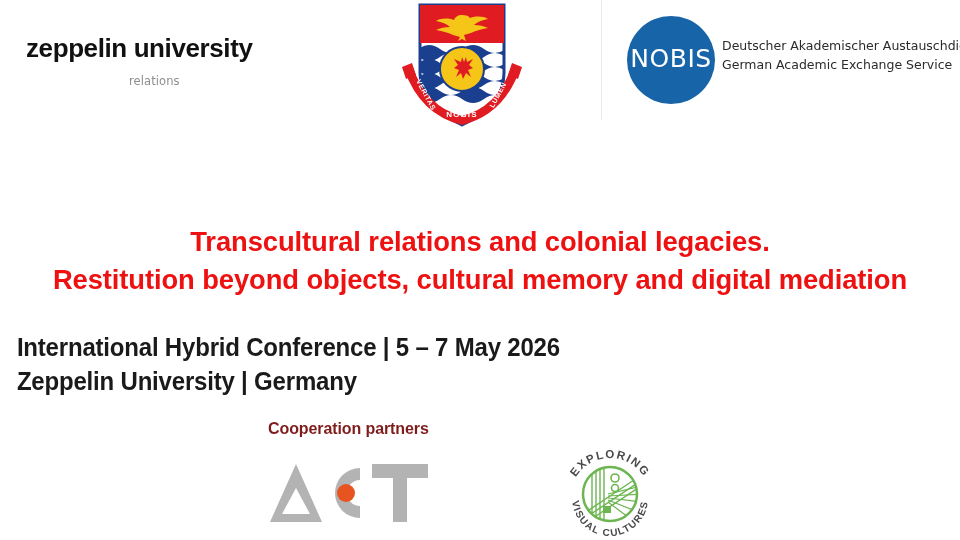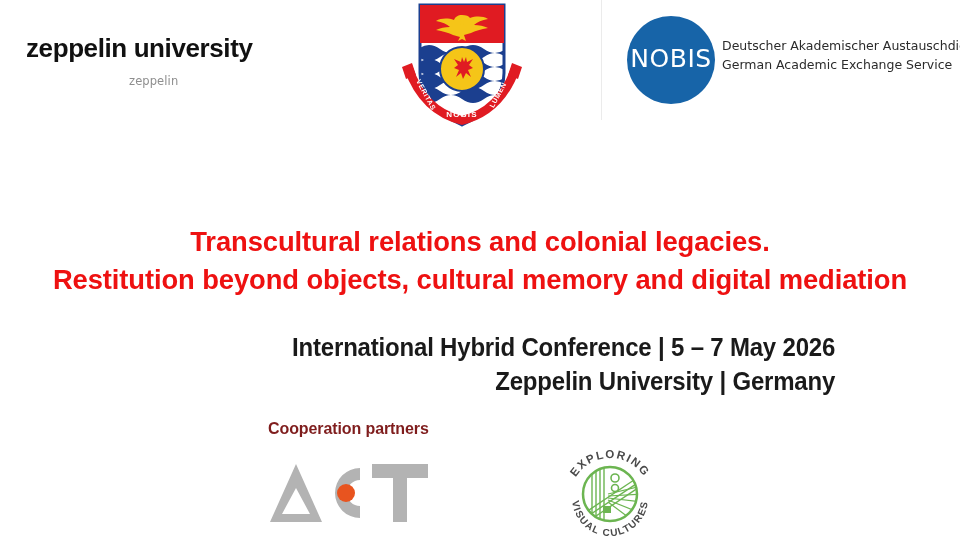--- a/index.html
+++ b/index.html
@@ -123,24 +123,24 @@
     color: #ee1111;
     line-height: 38px;
     letter-spacing: -0.1px;
     white-space: nowrap;
     transform: scaleX(0.96);
   }
 
   
   .details-block {
     position: absolute;
-    left: 8px;
+    left: 0;
     top: 330px;
     width: 844px;
-    text-align: right;
+    text-align: left;
   }
   .details-line {
     font-family: "Liberation Sans Narrow", "Liberation Sans", sans-serif;
     font-weight: bold;
     font-size: 25px;
     color: #1a1a1a;
     line-height: 34px;
     letter-spacing: -0.2px;
     white-space: nowrap;
     transform: scaleX(0.96);
@@ -199,21 +199,21 @@
 </head>
 <body>
 
 <div class="slide">
 
   <div class="logo-band">
 
     <div class="zu-logo">
       <div class="zu-wordmark">zeppelin university</div>
       <div class="zu-tagline">
-        <div>zeppelin</div>
+        <div>relations</div>
       </div>
     </div>
 
     <div class="crest">
       <svg width="128" height="128" viewBox="0 0 128 128">
         <defs>
           <clipPath id="shieldClip">
             <path d="M22 4 H106 V72 C106 98 86 114 64 124 C42 114 22 98 22 72 Z"></path>
           </clipPath>
         </defs>

